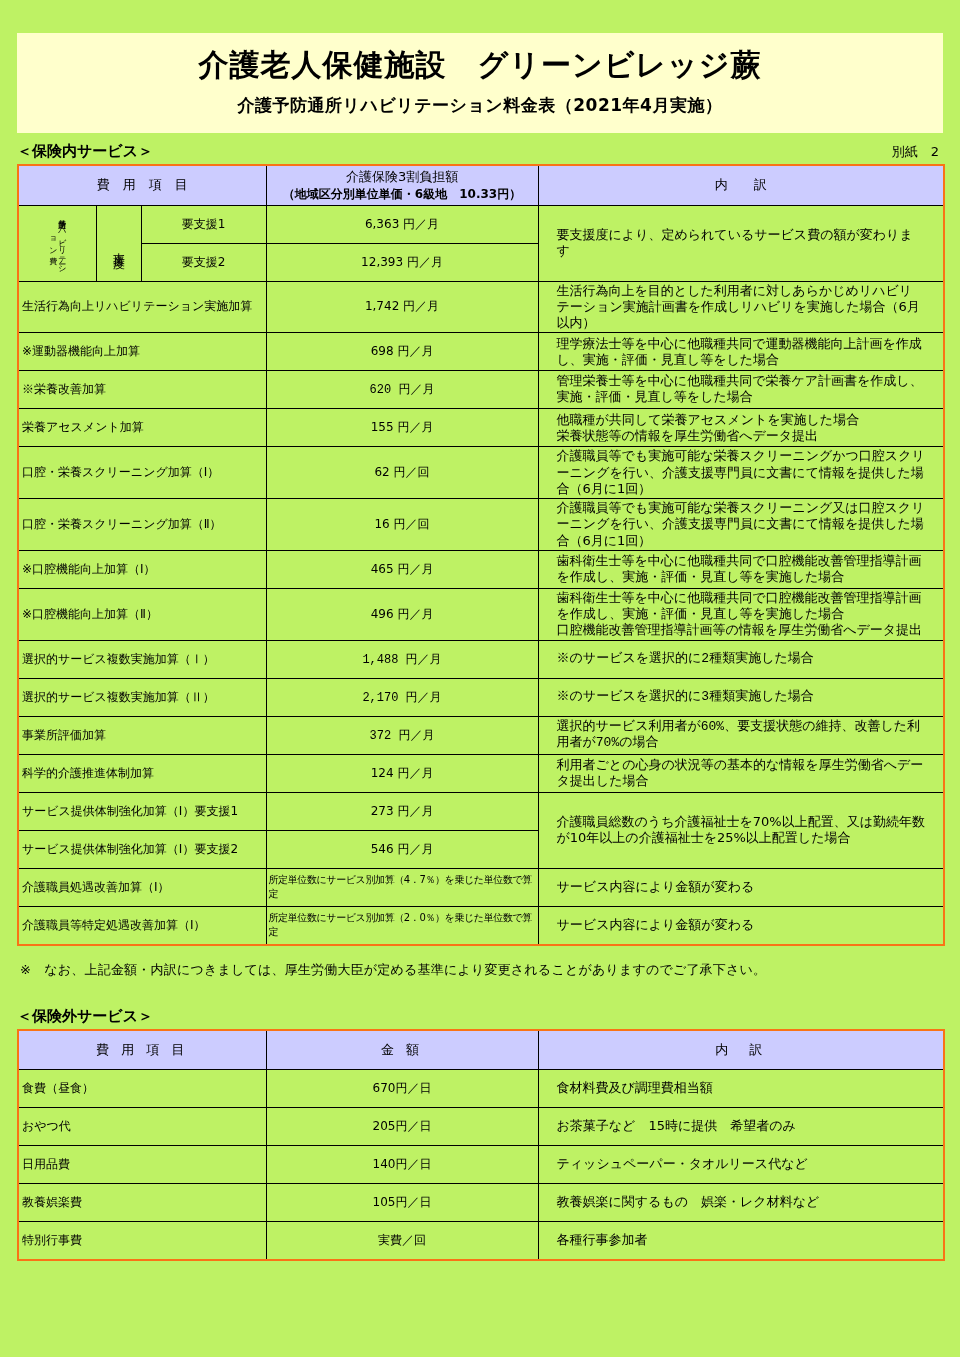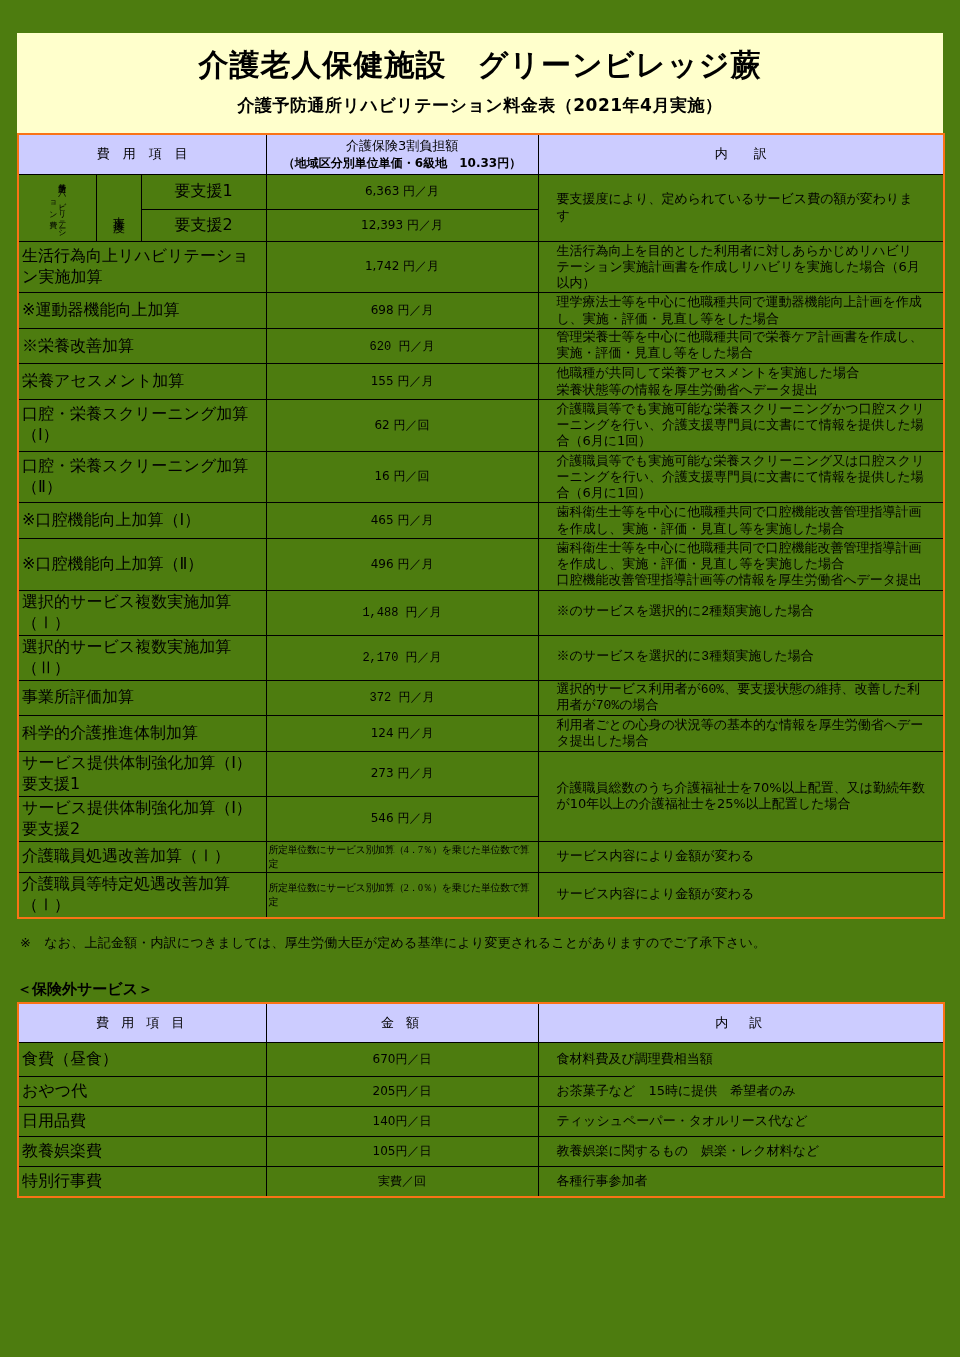--- a/index.html
+++ b/index.html
@@ -2,21 +2,21 @@
 <html lang="ja"><head>
 <meta charset="utf-8">
 <style>
   * { box-sizing: border-box; margin: 0; padding: 0; }
   body {
     width: 960px; height: 1357px;
     background: #ffffff;
     font-family: "DejaVu Sans", "Liberation Sans", sans-serif;
     color: #000;
   }
-  .page { position: relative; width: 960px; height: 1357px; background: #4d7c0f; overflow: hidden; }
+  .page { position: relative; width: 960px; height: 1357px; background: #bef264; overflow: hidden; }
 
   
   .banner {
     margin: 33px 17px 0 17px;
     background: #FFFFCC;
     text-align: center;
     padding: 12px 0 16px 0;
   }
   .banner .title { font-size: 30px; font-weight: bold; letter-spacing: 1px; }
   .banner .subtitle { font-size: 17px; font-weight: bold; margin-top: 8px; letter-spacing: 0.5px; }
@@ -41,41 +41,41 @@
   .head-row th {
     background: #CCCCFF;
     font-weight: normal;
     font-size: 13px;
     text-align: center;
     height: 40px;
     vertical-align: middle;
   }
   .head-row .amt-sub { font-size: 12px; display: block; font-weight: bold; }
 
-  .c-item { font-size: 16px; text-align: left; padding: 1px 3px; vertical-align: middle; }
+  .c-item { font-size: 12px; text-align: left; padding: 10px 3px; vertical-align: middle; }
   .c-item.center { text-align: center; }
   .c-amt  { font-size: 12px; text-align: center; vertical-align: middle; padding: 1px 2px; }
   .c-amt.calc { font-size: 10px; text-align: left; letter-spacing: -0.4px; }
   .c-det  { font-size: 13px; line-height: 1.25; text-align: left; padding: 1px 18px; vertical-align: middle; white-space: pre-line; }
 
   .vert-cat  { text-align: center; vertical-align: middle; }
   .vtext  {
     writing-mode: vertical-rl;
     font-size: 8px; line-height: 9px;
     height: 62px; display: inline-block;
   }
   .vert-level { text-align: center; vertical-align: middle; }
   .vtext2 {
     writing-mode: vertical-rl;
     font-size: 12px; line-height: 13px; letter-spacing: 2px;
     display: inline-block;
   }
 
   
-  .h24 { height: 24px; font-family: Liberation Serif, serif; } .h26 { height: 26px; font-family: Liberation Mono, monospace; } .h28 { height: 28px; }
+  .h24 { height: 24px; } .h26 { height: 26px; font-family: Liberation Mono, monospace; } .h28 { height: 28px; }
   .h30 { height: 30px; } .h32 { height: 32px; } .h34 { height: 34px; }
   .h44 { height: 44px; }
 
   
   .note { margin: 15px 17px 0 20px; font-size: 13px; letter-spacing: 0.2px; }
 
   .sect-line2 { margin-top: 28px; }
 
   
   .head-row .plain { letter-spacing: 4px; }
@@ -83,20 +83,24 @@
 </head>
 <body>
 
 <div class="page">
 
   <div class="banner">
     <div class="title">介護老人保健施設　グリーンビレッジ蕨</div>
     <div class="subtitle">介護予防通所リハビリテーション料金表（2021年4月実施）</div>
   </div>
 
+  <div class="sect-line">
+    <span class="sect-heading">＜保険内サービス＞</span>
+    <span class="attach">別紙　2</span>
+  </div>
 
   <table>
     <colgroup>
       <col style="width:78px">
         <col style="width:45px">
         <col style="width:125px">
       <col style="width:272px">
         <col style="width:406px">
     </colgroup>
     <tbody>

